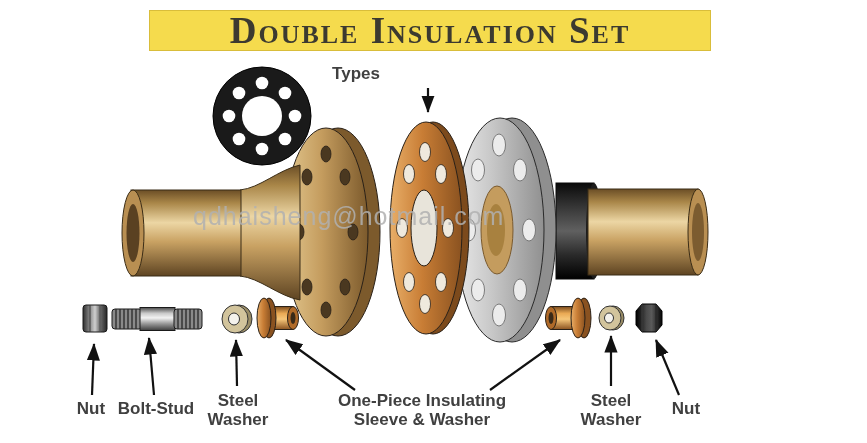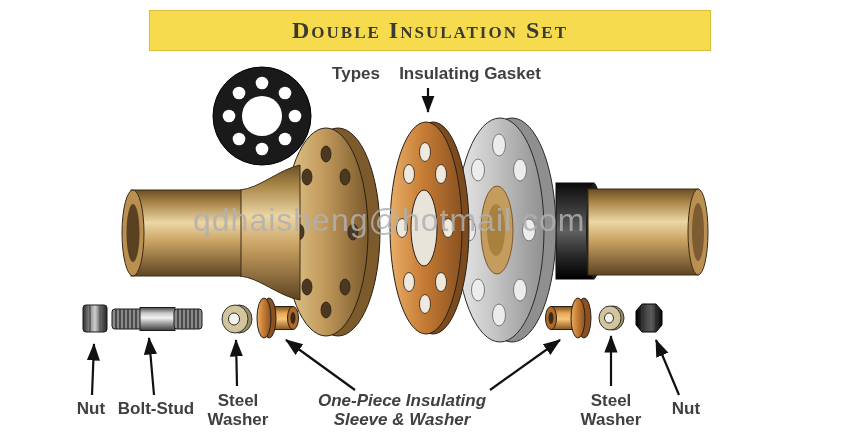--- a/index.html
+++ b/index.html
@@ -6,30 +6,30 @@
   html,body { background:#ffffff; font-family:"Liberation Sans", sans-serif; }
   .stage { position:relative; width:867px; height:443px; background:#ffffff; overflow:hidden; }
   .stage svg { position:absolute; left:0; top:0; }
   .banner {
     position:absolute; left:149px; top:10px; width:562px; height:41px;
     background:#F5DB4D; border:1px solid #d9bd3a;
     display:flex; align-items:center; justify-content:center;
   }
   .banner-title {
     font-family:"Liberation Serif", serif; font-variant:small-caps;
-    font-weight:bold; font-size:24px; letter-spacing:2px; color:#3c3a30;
+    font-weight:bold; font-size:37px; letter-spacing:2px; color:#3c3a30;
   }
   .callout {
     position:absolute; transform:translateX(-50%);
     font-weight:bold; font-size:17px; line-height:19px; color:#404040;
     text-align:center; white-space:pre-line;
   }
   .watermark {
     position:absolute; left:193px; top:202px;
-    font-size:32px; letter-spacing:1px; color:rgba(176,176,176,0.85);
+    font-size:25px; letter-spacing:1px; color:rgba(176,176,176,0.85);
     pointer-events:none;
   }
 </style>
 </head>
 <body>
 
 <div class="stage">
 
   <svg width="867" height="443" viewBox="0 0 867 443">
     <defs>
@@ -240,26 +240,25 @@
       <line x1="611" y1="386" x2="611" y2="336" marker-end="url(#ah)"></line>
       <line x1="679" y1="395" x2="656" y2="340" marker-end="url(#ah)"></line>
     </g>
   </svg>
 
   <div class="banner">
     <span class="banner-title">Double Insulation Set</span>
   </div>
 
   <div class="callout" style="left:356px; top:64px;">Types</div>
-  <div class="callout" style="left:470px; top:64px;">Insulating Gasket</div>
   <div class="callout" style="left:91px;  top:399px;">Nut</div>
   <div class="callout" style="left:156px; top:399px;text-align:right;">Bolt-Stud</div>
   <div class="callout" style="left:238px; top:391px;">Steel
 Washer</div>
-  <div class="callout" style="left:402px; top:391px;font-style:italic;">One-Piece Insulating
+  <div class="callout" style="left:422px; top:391px;">One-Piece Insulating
 Sleeve &amp; Washer</div>
   <div class="callout" style="left:611px; top:391px;">Steel
 Washer</div>
   <div class="callout" style="left:686px; top:399px;">Nut</div>
 
   <div class="watermark">qdhaisheng@hotmail.com</div>
 
 </div>
 
 </body></html>

